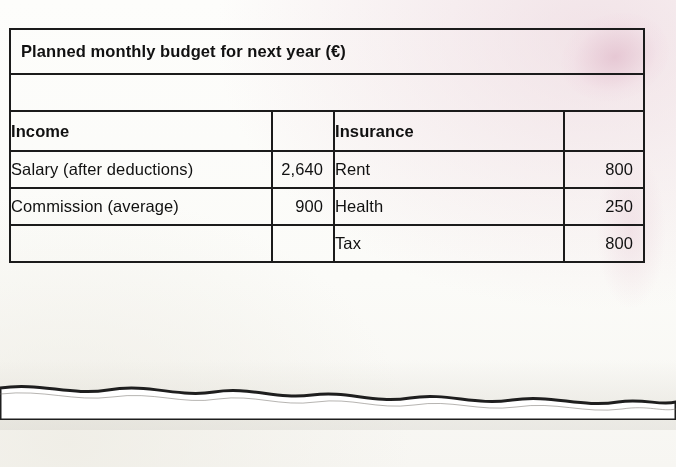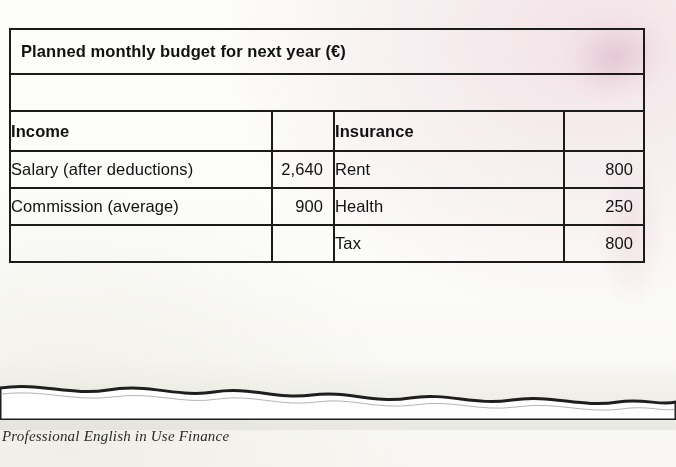--- a/index.html
+++ b/index.html
@@ -174,14 +174,13 @@
 
   <svg class="torn" viewBox="0 0 676 48" preserveAspectRatio="none">
     <path d="M0,16 C40,10 70,24 108,18 C150,11 178,26 214,20 C250,14 276,28 312,23
              C348,18 372,32 410,26 C448,20 474,34 512,28 C552,22 580,36 618,30
              C644,26 660,34 676,30 L676,48 L0,48 Z" fill="#ffffff" stroke="#1e1e1e" stroke-width="3"></path>
     <path d="M0,22 C44,17 74,30 112,25 C154,19 182,33 218,27 C254,22 280,35 316,30
              C352,25 376,38 414,33 C452,27 478,40 516,35 C556,29 584,42 622,37
              C648,33 662,40 676,37" fill="none" stroke="#6d6a63" stroke-width="1" opacity="0.5"></path>
   </svg>
 
-  <div class="credit">Professional English in Use Finance</div>
 </div>
 
 </body></html>

